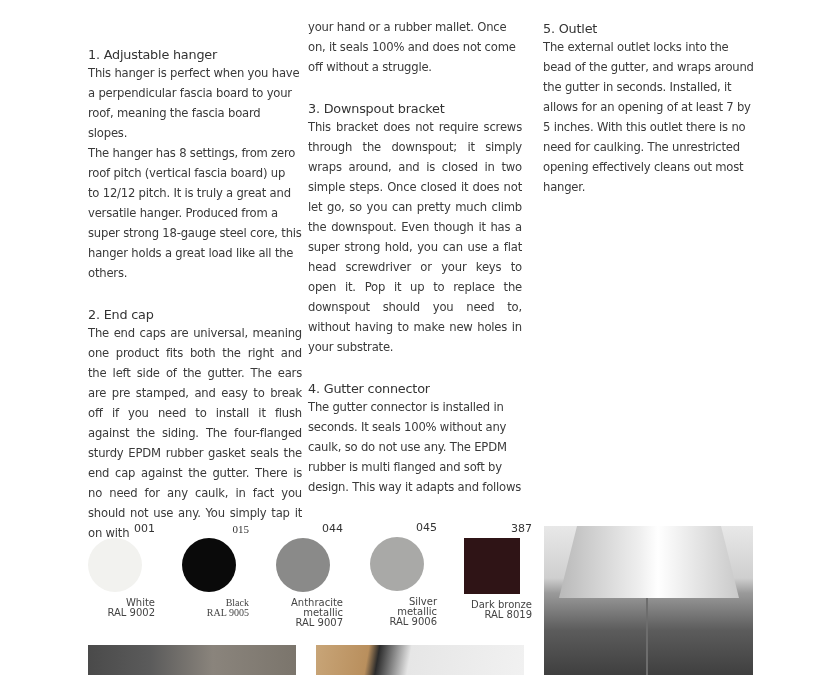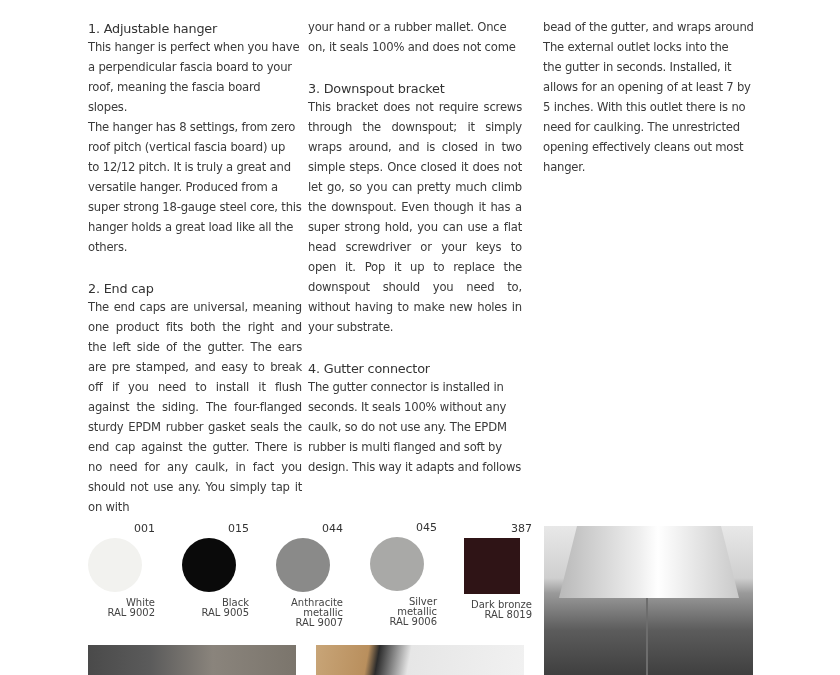--- a/index.html
+++ b/index.html
@@ -1,19 +1,19 @@
 <!DOCTYPE html>
 <html><head>
   <meta charset="utf-8">
   <style>
     html, body { margin: 0; padding: 0; background: #ffffff; }
     body { width: 840px; height: 675px; overflow: hidden; position: relative;
       font-family: "DejaVu Sans", sans-serif; color: #3a3a3a; }
     .col { position: absolute; top: 17px; width: 214px; font-size: 11.6px; line-height: 20px; letter-spacing: -0.2px; }
-    .col1 { left: 88px; }
+    .col1 { left: 88px; margin-top: 26px; }
     .col2 { left: 308px; }
     .col3 { left: 543px; width: 211px; }
     .section { margin: 0; }
     .section + .section { margin-top: 20px; }
     .heading { font-size: 12.8px; line-height: 17px; color: #333; padding-top: 3px; margin: 0; font-weight: normal; }
     .body-text { margin: 0; }
     .justify { text-align: justify; text-align-last: left; }
 
     .swatches { position: absolute; top: 522px; left: 88px; width: 440px; height: 110px; }
     .swatch { position: absolute; top: 0; width: 80px; text-align: right; }
@@ -57,63 +57,65 @@
     <h3 class="heading">2. End cap</h3>
     <p class="body-text justify">The end caps are universal, meaning one product fits both the right and the left side of the gutter. The ears are pre stamped, and easy to break off if you need to install it flush against the siding. The four-flanged sturdy EPDM rubber gasket seals the end cap against the gutter. There is no need for any caulk, in fact you should not use any. You simply tap it on with</p>
   </div>
 </div>
 
 <div class="col col2">
   <div class="section">
     <div class="body-text">
       <div>your hand or a rubber mallet. Once</div>
       <div>on, it seals 100% and does not come</div>
+      <div>off without a struggle.</div>
     </div>
   </div>
   <div class="section">
     <h3 class="heading">3. Downspout bracket</h3>
     <p class="body-text justify">This bracket does not require screws through the downspout; it simply wraps around, and is closed in two simple steps. Once closed it does not let go, so you can pretty much climb the downspout. Even though it has a super strong hold, you can use a flat head screwdriver or your keys to open it. Pop it up to replace the downspout should you need to, without having to make new holes in your substrate.</p>
   </div>
   <div class="section">
     <h3 class="heading">4. Gutter connector</h3>
     <div class="body-text">
       <div>The gutter connector is installed in</div>
       <div>seconds. It seals 100% without any</div>
       <div>caulk, so do not use any. The EPDM</div>
       <div>rubber is multi flanged and soft by</div>
       <div>design. This way it adapts and follows</div>
     </div>
   </div>
 </div>
 
 <div class="col col3">
   <div class="section">
+    <h3 class="heading">5. Outlet</h3>
     <div class="body-text">
+      <div>The external outlet locks into the</div>
       <div>bead of the gutter, and wraps around</div>
-      <div>The external outlet locks into the</div>
       <div>the gutter in seconds. Installed, it</div>
       <div>allows for an opening of at least 7 by</div>
       <div>5 inches. With this outlet there is no</div>
       <div>need for caulking. The unrestricted</div>
       <div>opening effectively cleans out most</div>
       <div>hanger.</div>
     </div>
   </div>
 </div>
 
 <div class="swatches">
   <div class="swatch" style="left:-13px;">
     <div class="code">001</div>
     <div class="chip" style="background: rgb(242, 242, 239);"></div>
     <div class="label">
       <div>White</div>
       <div>RAL 9002</div>
     </div>
   </div>
-  <div class="swatch" style="left:81px;">
+  <div class="swatch" style="left:81px;font-family:Liberation Serif, serif;">
     <div class="code">015</div>
     <div class="chip" style="background: rgb(10, 10, 10);"></div>
     <div class="label">
       <div>Black</div>
       <div>RAL 9005</div>
     </div>
   </div>
   <div class="swatch" style="left:175px;">
     <div class="code">044</div>
     <div class="chip" style="background: rgb(138, 138, 137);"></div>

